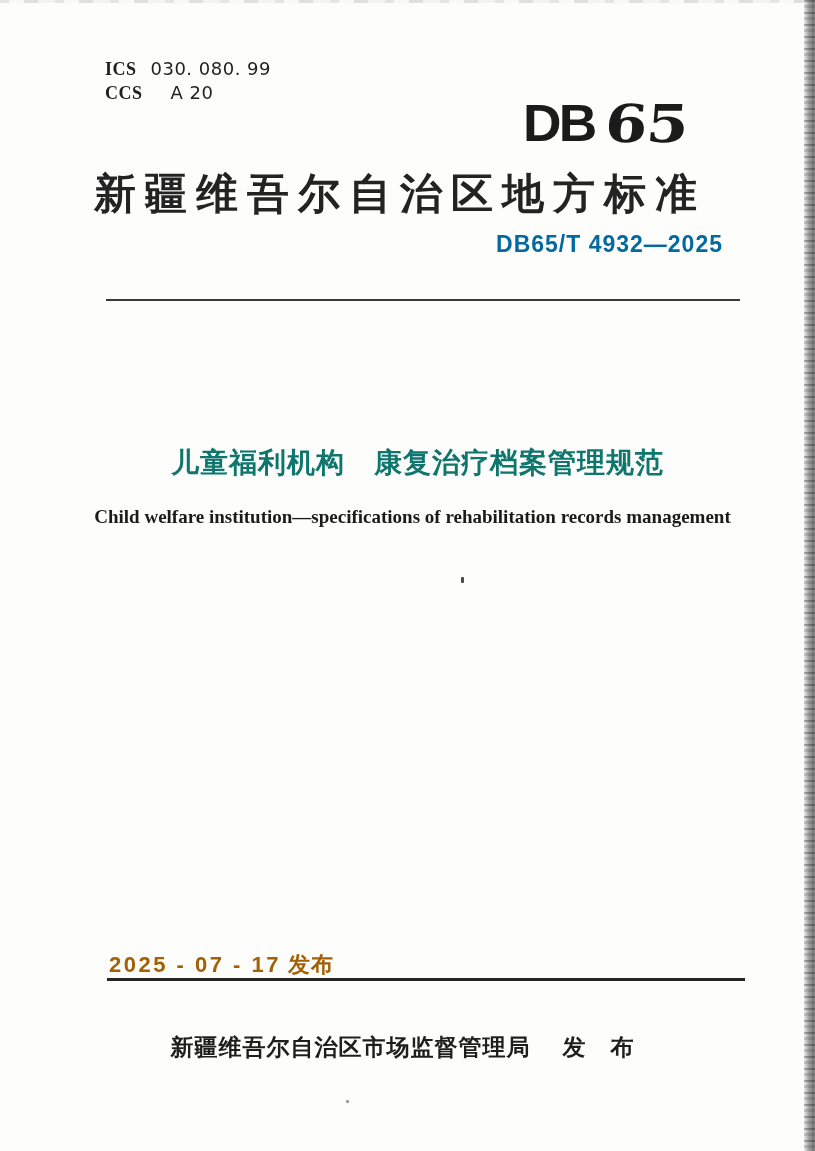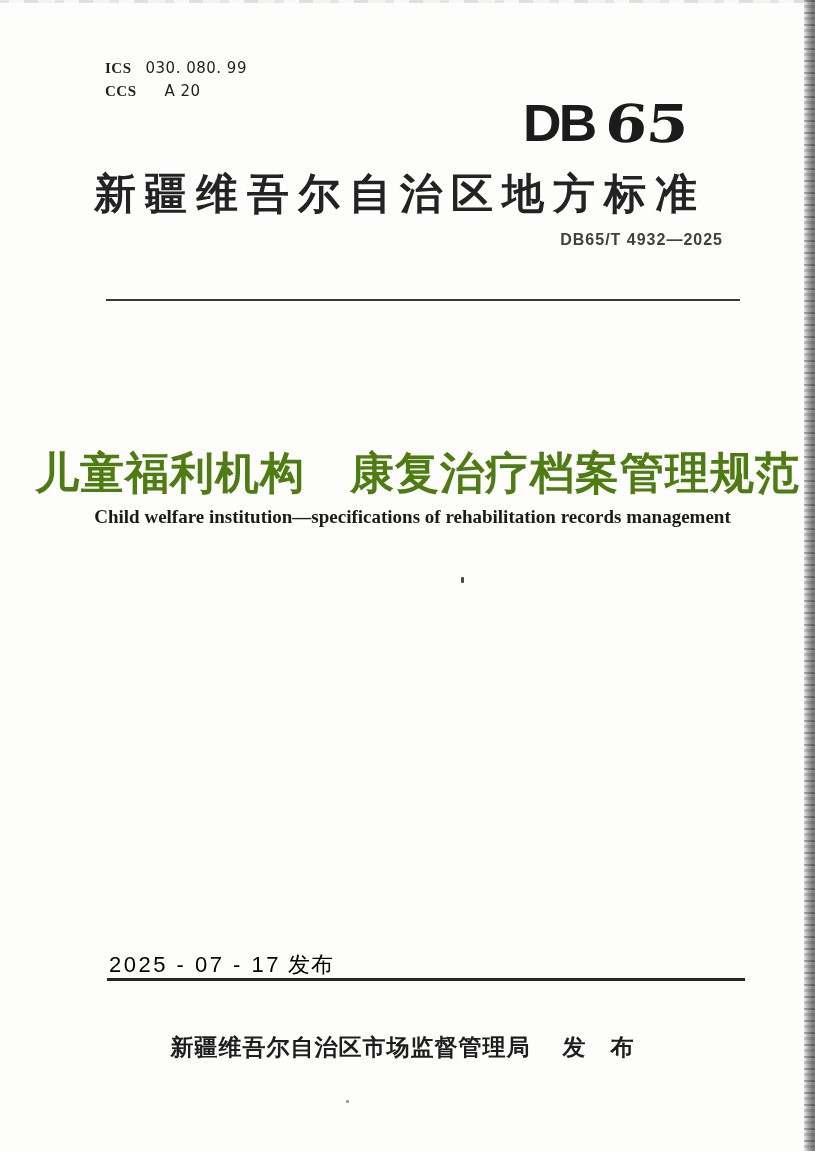--- a/index.html
+++ b/index.html
@@ -37,21 +37,21 @@
   }
   .speck { position: absolute; background: #4a4a4a; border-radius: 1px; }
   .speck-1 { left: 461px; top: 577px; width: 3px; height: 6px; }
   .speck-2 { left: 346px; top: 1100px; width: 3px; height: 3px; background: #9a9a9a; }
 
   
   .ics-block {
     position: absolute;
     left: 105px; top: 57px;
     font-family: "Liberation Serif", serif;
-    font-size: 15px;
+    font-size: 18px;
     font-weight: 600;
     line-height: 23px;
     letter-spacing: 0.5px;
     color: #1f1f1f;
   }
   .ics-block .num { margin-left: 14px; font-family: "DejaVu Sans", sans-serif; font-weight: 500; }
   .ics-block .num-ccs { margin-left: 28px; }
 
   
   .logo {
@@ -90,62 +90,62 @@
     font-weight: 700;
     letter-spacing: 9px;
     white-space: nowrap;
     color: #232323;
     text-align: right;
   }
 
   .std-number {
     position: absolute;
     top: 231px; right: 92px;
-    font-size: 16px;
+    font-size: 23px;
     font-weight: 600;
     letter-spacing: 1px;
-    color: #404040;
+    color: #0369a1;
   }
 
   .rule { position: absolute; background: #383838; }
   .rule-top { left: 106px; top: 299px; width: 634px; height: 2px; }
   .rule-bottom { left: 107px; top: 978px; width: 638px; height: 3px; background: #262626; }
 
   
   .title-zh {
     position: absolute;
     left: 30px; right: 10px; top: 444px;
     margin: 0;
     text-align: center;
-    font-size: 44px;
+    font-size: 28px;
     font-weight: 700;
     letter-spacing: 1px;
     white-space: nowrap;
-    color: #4d7c0f;
+    color: #0f766e;
   }
   .title-en {
     position: absolute;
     left: 20px; right: 10px; top: 506px;
     text-align: center;
     font-family: "Liberation Serif", serif;
     font-size: 19px;
     font-weight: 700;
     color: #1b1b1b;
   }
 
   
   .dates-row {
     position: absolute;
     left: 109px; top: 950px;
     width: 636px;
     display: flex;
     justify-content: space-between;
     font-size: 22px;
-    font-weight: 400;
-    color: #000000;
+    font-weight: 700;
+    color: #a16207;
     white-space: nowrap;
   }
   .date-num { letter-spacing: 2.5px; }
   .date-label { margin-left: 7px; letter-spacing: 1px; }
 
   
   .publisher-row {
     position: absolute;
     left: 0; right: 10px; top: 1032px;
     display: flex;

